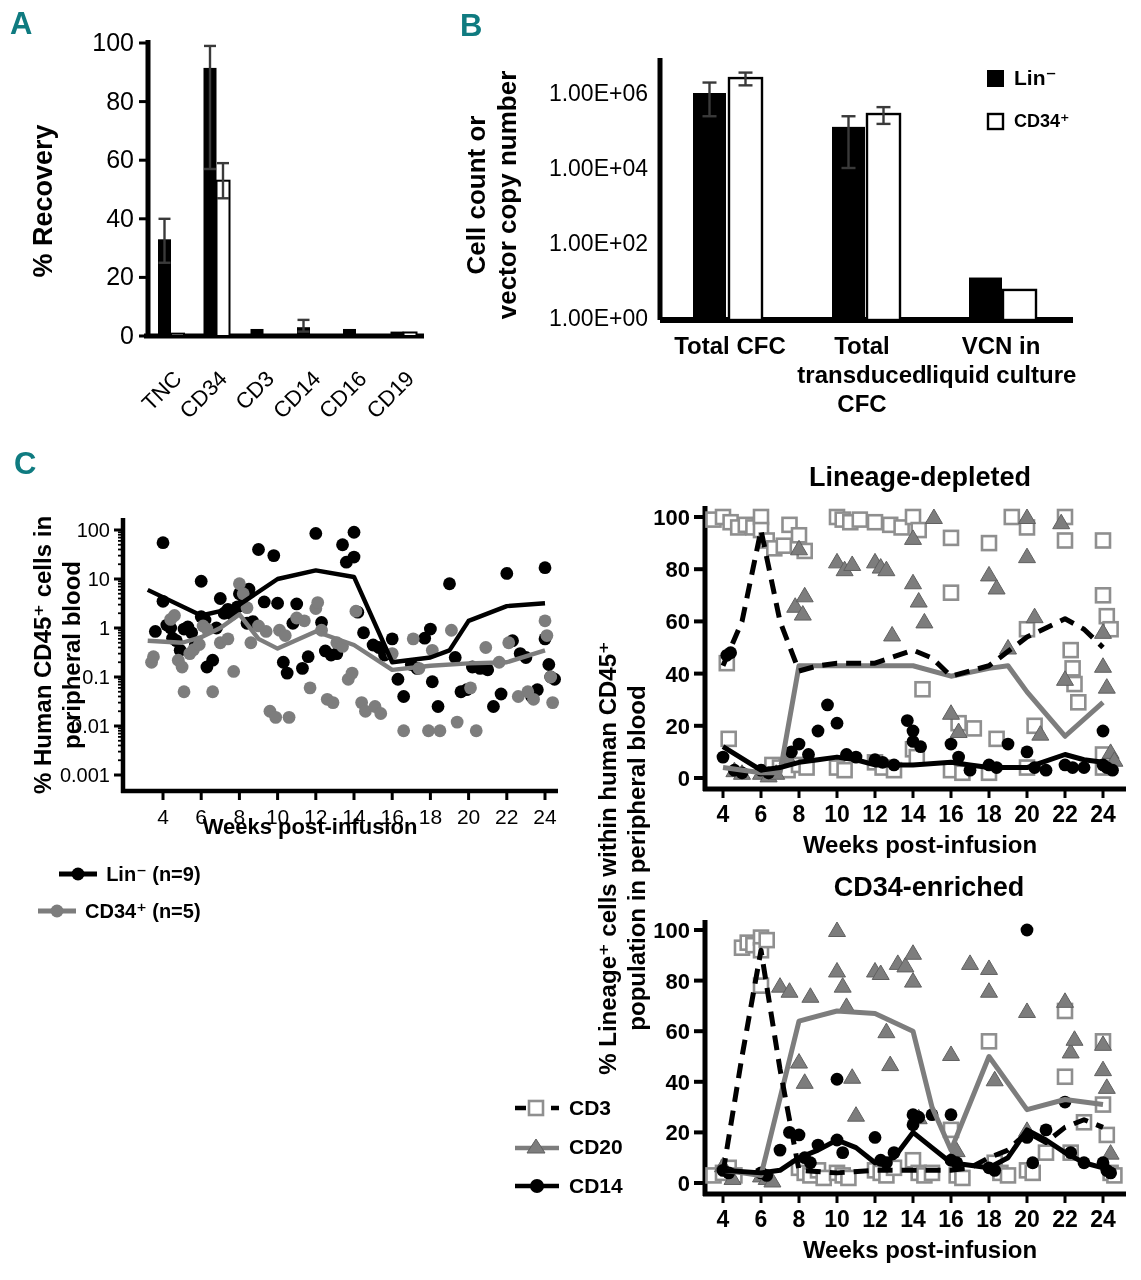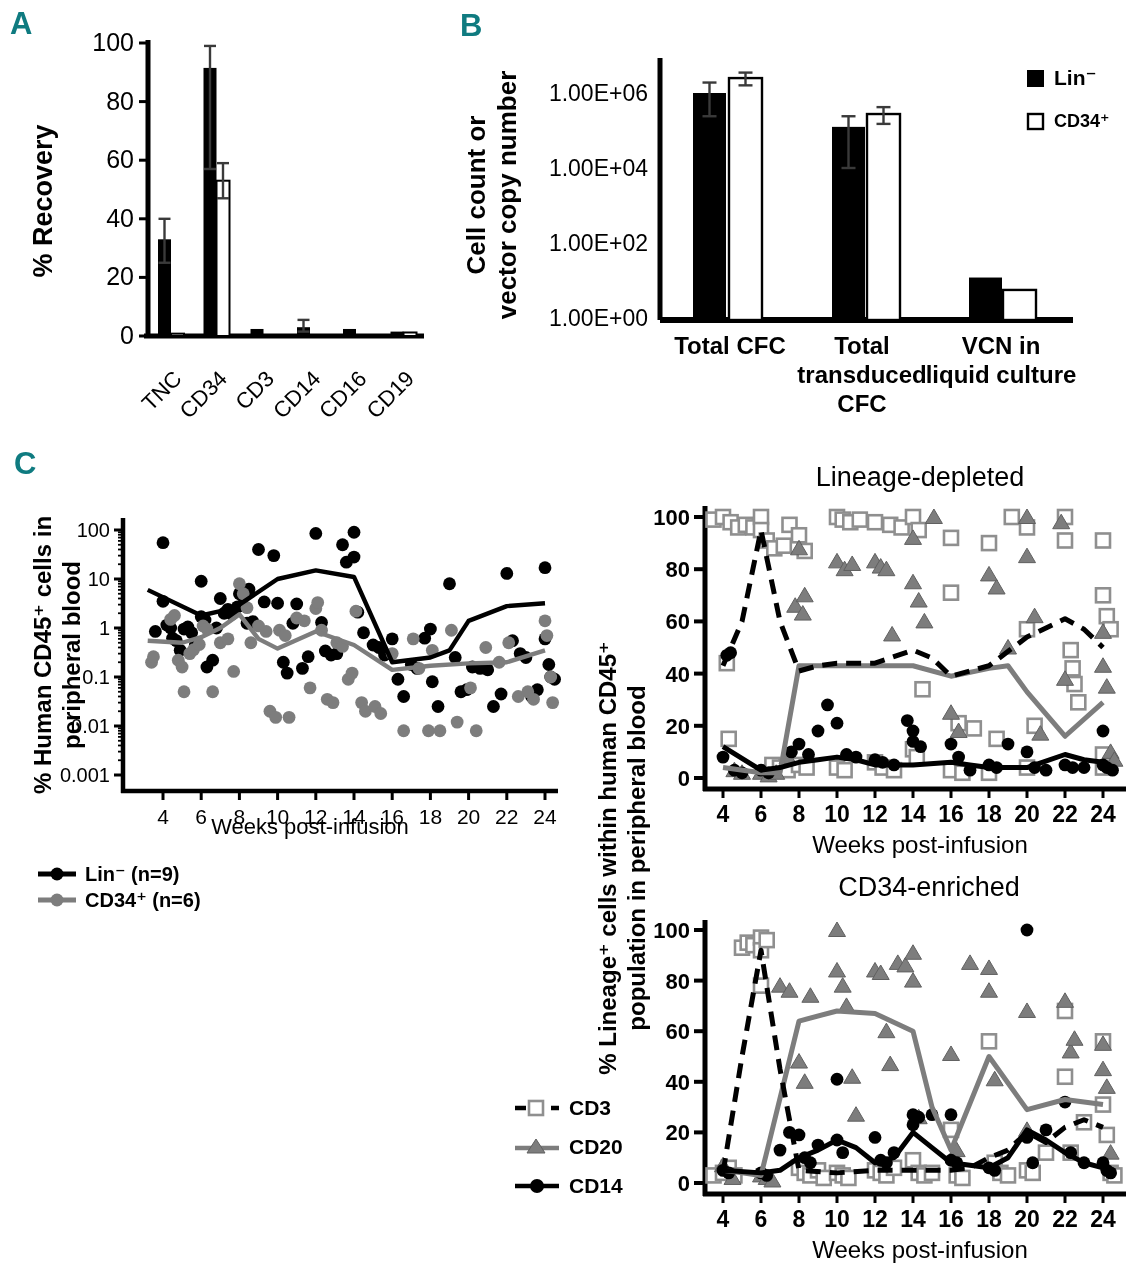--- a/index.html
+++ b/index.html
@@ -1,20 +1,20 @@
 <!DOCTYPE html>
 <html><head>
 <meta charset="utf-8">
 <style>
   html,body{margin:0;padding:0;background:#ffffff;}
   .fig{position:relative;width:1141px;height:1280px;background:#ffffff;overflow:hidden;
        font-family:"Liberation Sans","DejaVu Sans",sans-serif;color:#000;}
   .plab{position:absolute;font-size:31px;font-weight:bold;}
   .rot{position:absolute;transform:rotate(-90deg);text-align:center;font-weight:bold;}
-  .hlabel{position:absolute;text-align:center;font-weight:normal;}
+  .hlabel{position:absolute;text-align:center;font-weight:bold;}
   .legend{position:absolute;}
   .legend .row{display:flex;align-items:center;margin-bottom:11px;}
   .legend .row span{white-space:nowrap;}
   svg{position:absolute;left:0;top:0;}
 </style>
 </head>
 <body>
 
 <div class="fig">
 
@@ -670,21 +670,21 @@
   <span class="plab" style="left:460px;top:8px;color:#0f7b80">B</span>
   <span class="plab" style="left:14px;top:446px;color:#0f7b80">C</span>
 
   <div class="rot" style="left:-105px;top:184px;width:300px;height:34px;font-size:27px;">% Recovery</div>
 
   <div class="rot" style="left:322px;top:164px;width:340px;height:62px;font-size:26px;line-height:31px;">
     <div>Cell count or</div>
     <div>vector copy number</div>
   </div>
 
-  <div class="legend" style="left:1026px;top:66px;">
+  <div class="legend" style="left:986px;top:66px;">
     <div class="row" style="margin-bottom:20px;">
       <svg width="19" height="19" style="position:static;margin-right:9px;">
           <rect x="1" y="1" width="17" height="17" fill="#000"></rect>
         </svg>
       <span style="font-size:21px;font-weight:bold;">Lin⁻</span>
     </div>
     <div class="row">
       <svg width="19" height="19" style="position:static;margin-right:9px;">
           <rect x="2" y="2" width="15" height="15" fill="#fff" stroke="#000" stroke-width="2.4"></rect>
         </svg>
@@ -693,33 +693,33 @@
   </div>
 
   <div class="rot" style="left:-173px;top:626px;width:460px;height:58px;font-size:24px;line-height:29px;">
     <div>% Human CD45⁺ cells in</div>
     <div>peripheral blood</div>
   </div>
 
   <div class="hlabel" style="left:160px;top:814px;width:300px;font-size:22px;">Weeks post-infusion</div>
 
   <div class="legend" style="left:36px;top:862px;">
-    <div class="row" style="margin-bottom:2px;">
+    <div class="row" style="margin-bottom:13px;justify-content:flex-end;">
       <svg width="42" height="16" style="position:static;margin-right:7px;">
           <line x1="2" y1="8" x2="40" y2="8" stroke="#000" stroke-width="5"></line>
           <circle cx="21" cy="8" r="6.5" fill="#000"></circle>
         </svg>
       <span style="font-size:20px;font-weight:bold;">Lin⁻ (n=9)</span>
     </div>
     <div class="row">
       <svg width="42" height="16" style="position:static;margin-right:7px;">
           <line x1="2" y1="8" x2="40" y2="8" stroke="#7d7d7d" stroke-width="5"></line>
           <circle cx="21" cy="8" r="6.5" fill="#7d7d7d"></circle>
         </svg>
-      <span style="font-size:20px;font-weight:bold;">CD34⁺ (n=6)</span>
+      <span style="font-size:20px;font-weight:bold;">CD34⁺ (n=5)</span>
     </div>
   </div>
 
   <div class="rot" style="left:297px;top:829px;width:650px;height:58px;font-size:24px;line-height:29px;">
     <div>% Lineage⁺ cells within human CD45⁺</div>
     <div>population in peripheral blood</div>
   </div>
 
   <div class="hlabel" style="left:765px;top:462px;width:310px;font-size:27px;">Lineage-depleted</div>
   <div class="hlabel" style="left:765px;top:831px;width:310px;font-size:24px;">Weeks post-infusion</div>

